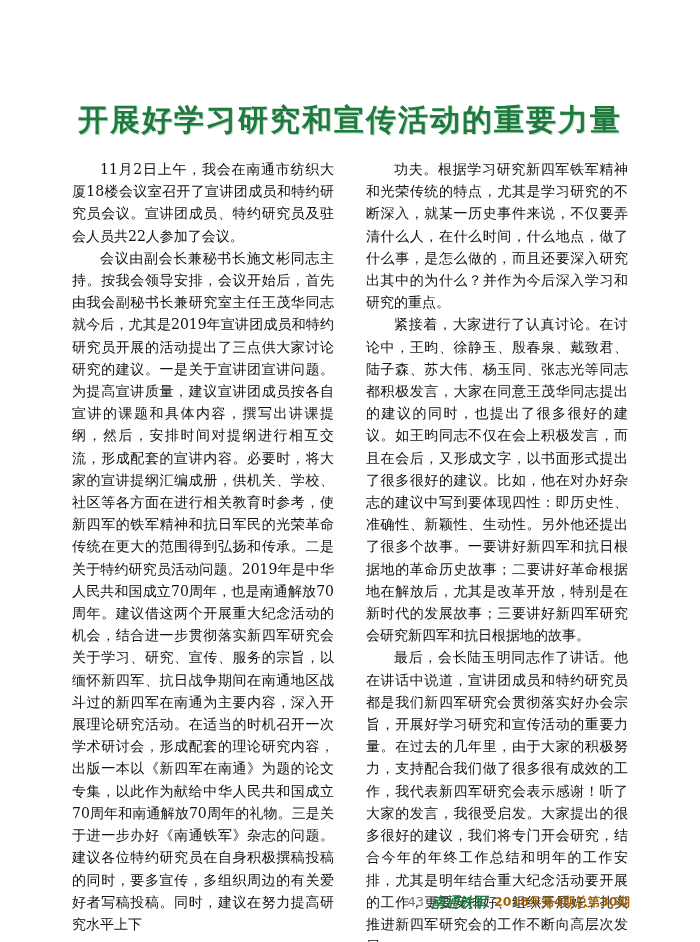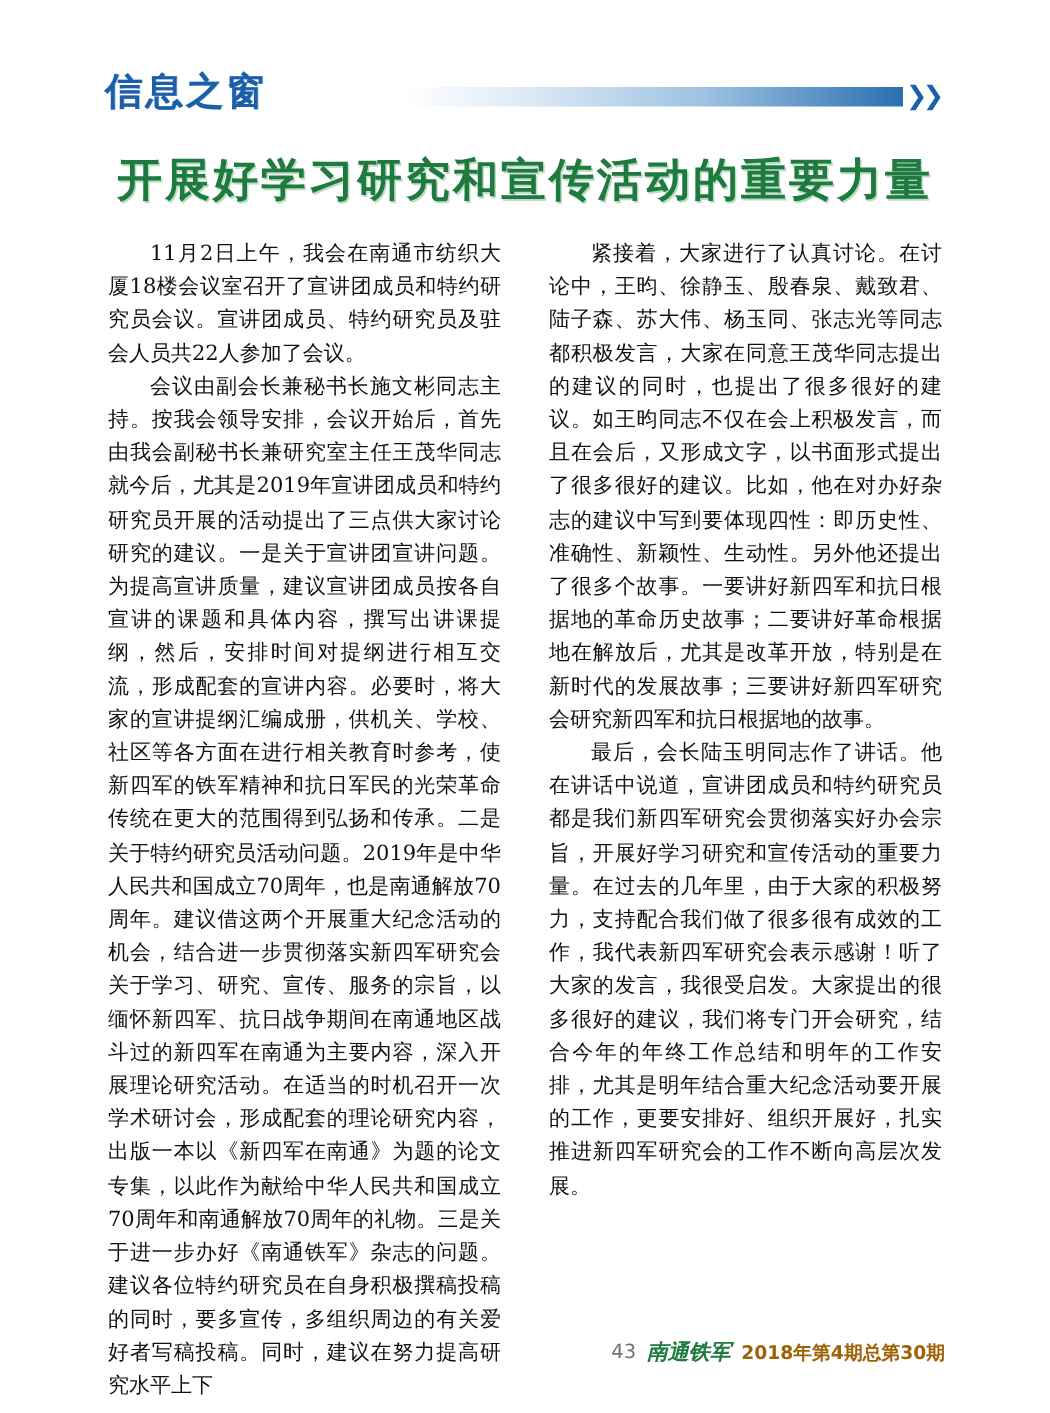--- a/index.html
+++ b/index.html
@@ -145,36 +145,32 @@
     font-size: 12.5px;
     font-weight: bold;
     line-height: 16px;
   }
 </style>
 </head>
 <body>
 
 <div class="page">
 
-  <div class="header">
-    <div class="masthead">信息之窗</div>
-    <div class="header-rule"></div>
-    <div class="header-arrow">❯❯</div>
-  </div>
 
   <div class="title">开展好学习研究和宣传活动的重要力量</div>
 
   <div class="columns">
 
     <div class="col">
       <p>11月2日上午，我会在南通市纺织大厦18楼会议室召开了宣讲团成员和特约研究员会议。宣讲团成员、特约研究员及驻会人员共22人参加了会议。</p>
       <p>会议由副会长兼秘书长施文彬同志主持。按我会领导安排，会议开始后，首先由我会副秘书长兼研究室主任王茂华同志就今后，尤其是2019年宣讲团成员和特约研究员开展的活动提出了三点供大家讨论研究的建议。一是关于宣讲团宣讲问题。为提高宣讲质量，建议宣讲团成员按各自宣讲的课题和具体内容，撰写出讲课提纲，然后，安排时间对提纲进行相互交流，形成配套的宣讲内容。必要时，将大家的宣讲提纲汇编成册，供机关、学校、社区等各方面在进行相关教育时参考，使新四军的铁军精神和抗日军民的光荣革命传统在更大的范围得到弘扬和传承。二是关于特约研究员活动问题。2019年是中华人民共和国成立70周年，也是南通解放70周年。建议借这两个开展重大纪念活动的机会，结合进一步贯彻落实新四军研究会关于学习、研究、宣传、服务的宗旨，以缅怀新四军、抗日战争期间在南通地区战斗过的新四军在南通为主要内容，深入开展理论研究活动。在适当的时机召开一次学术研讨会，形成配套的理论研究内容，出版一本以《新四军在南通》为题的论文专集，以此作为献给中华人民共和国成立70周年和南通解放70周年的礼物。三是关于进一步办好《南通铁军》杂志的问题。建议各位特约研究员在自身积极撰稿投稿的同时，要多宣传，多组织周边的有关爱好者写稿投稿。同时，建议在努力提高研究水平上下</p>
     </div>
 
     <div class="col">
+      <p>功夫。根据学习研究新四军铁军精神和光荣传统的特点，尤其是学习研究的不断深入，就某一历史事件来说，不仅要弄清什么人，在什么时间，什么地点，做了什么事，是怎么做的，而且还要深入研究出其中的为什么？并作为今后深入学习和研究的重点。</p>
       <p>紧接着，大家进行了认真讨论。在讨论中，王昀、徐静玉、殷春泉、戴致君、陆子森、苏大伟、杨玉同、张志光等同志都积极发言，大家在同意王茂华同志提出的建议的同时，也提出了很多很好的建议。如王昀同志不仅在会上积极发言，而且在会后，又形成文字，以书面形式提出了很多很好的建议。比如，他在对办好杂志的建议中写到要体现四性：即历史性、准确性、新颖性、生动性。另外他还提出了很多个故事。一要讲好新四军和抗日根据地的革命历史故事；二要讲好革命根据地在解放后，尤其是改革开放，特别是在新时代的发展故事；三要讲好新四军研究会研究新四军和抗日根据地的故事。</p>
       <p>最后，会长陆玉明同志作了讲话。他在讲话中说道，宣讲团成员和特约研究员都是我们新四军研究会贯彻落实好办会宗旨，开展好学习研究和宣传活动的重要力量。在过去的几年里，由于大家的积极努力，支持配合我们做了很多很有成效的工作，我代表新四军研究会表示感谢！听了大家的发言，我很受启发。大家提出的很多很好的建议，我们将专门开会研究，结合今年的年终工作总结和明年的工作安排，尤其是明年结合重大纪念活动要开展的工作，更要安排好、组织开展好，扎实推进新四军研究会的工作不断向高层次发展。</p>
     </div>
 
   </div>
 
   <div class="footer">
     <div class="footer-inner">
       <span class="page-no">43</span>
       <span class="journal-logo">南通铁军</span>

